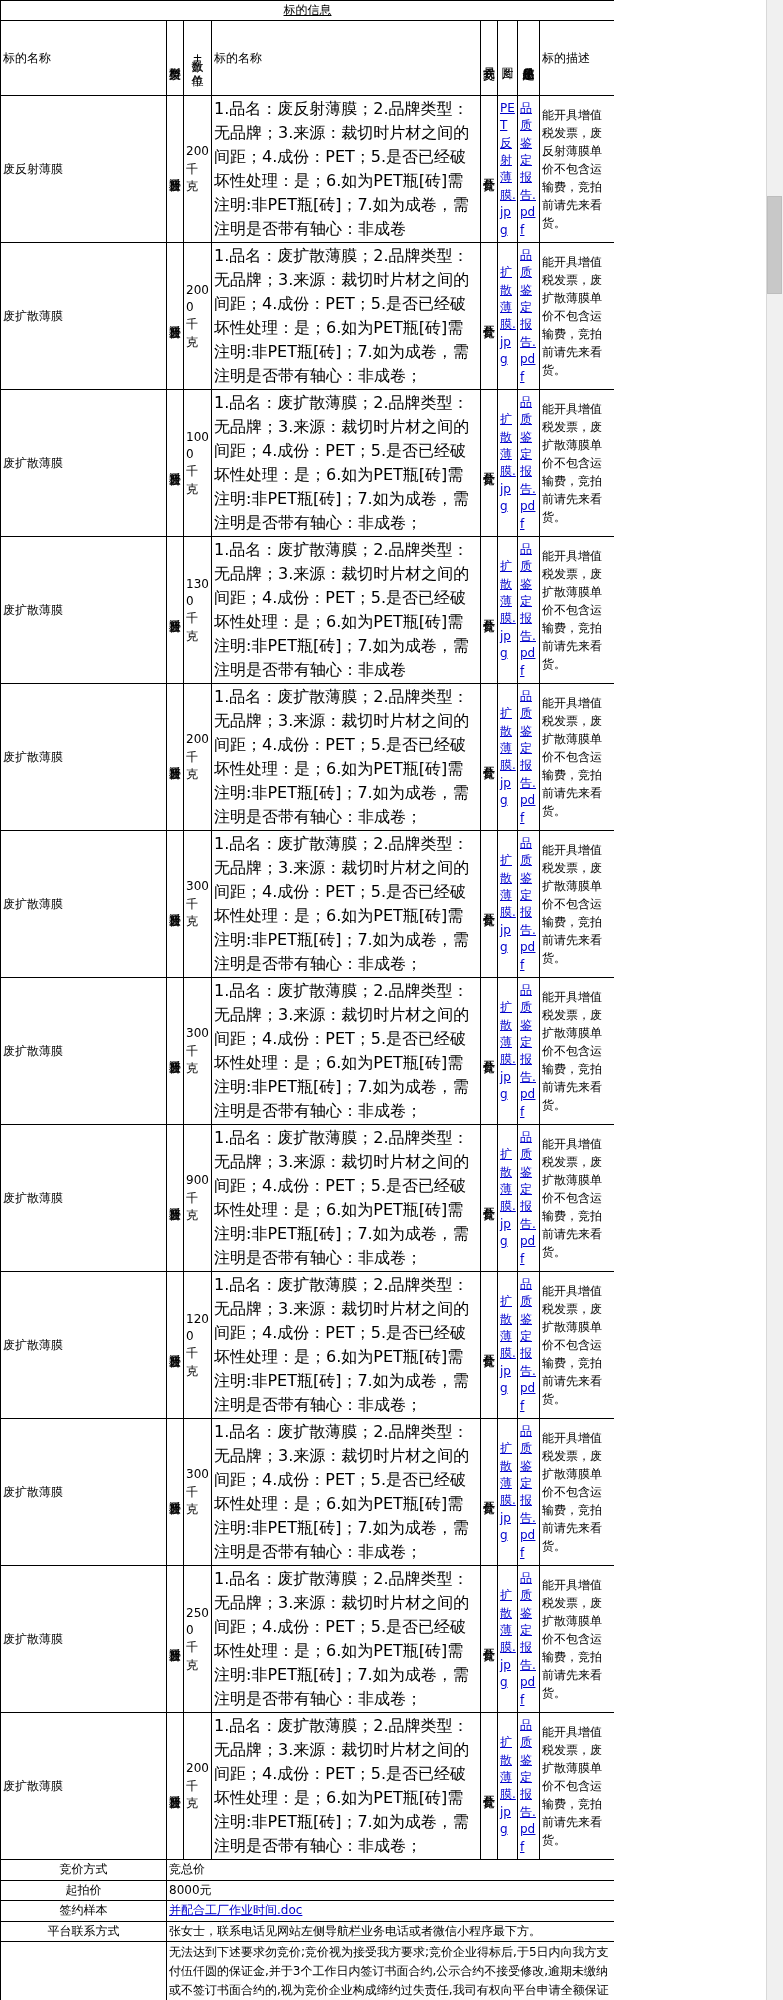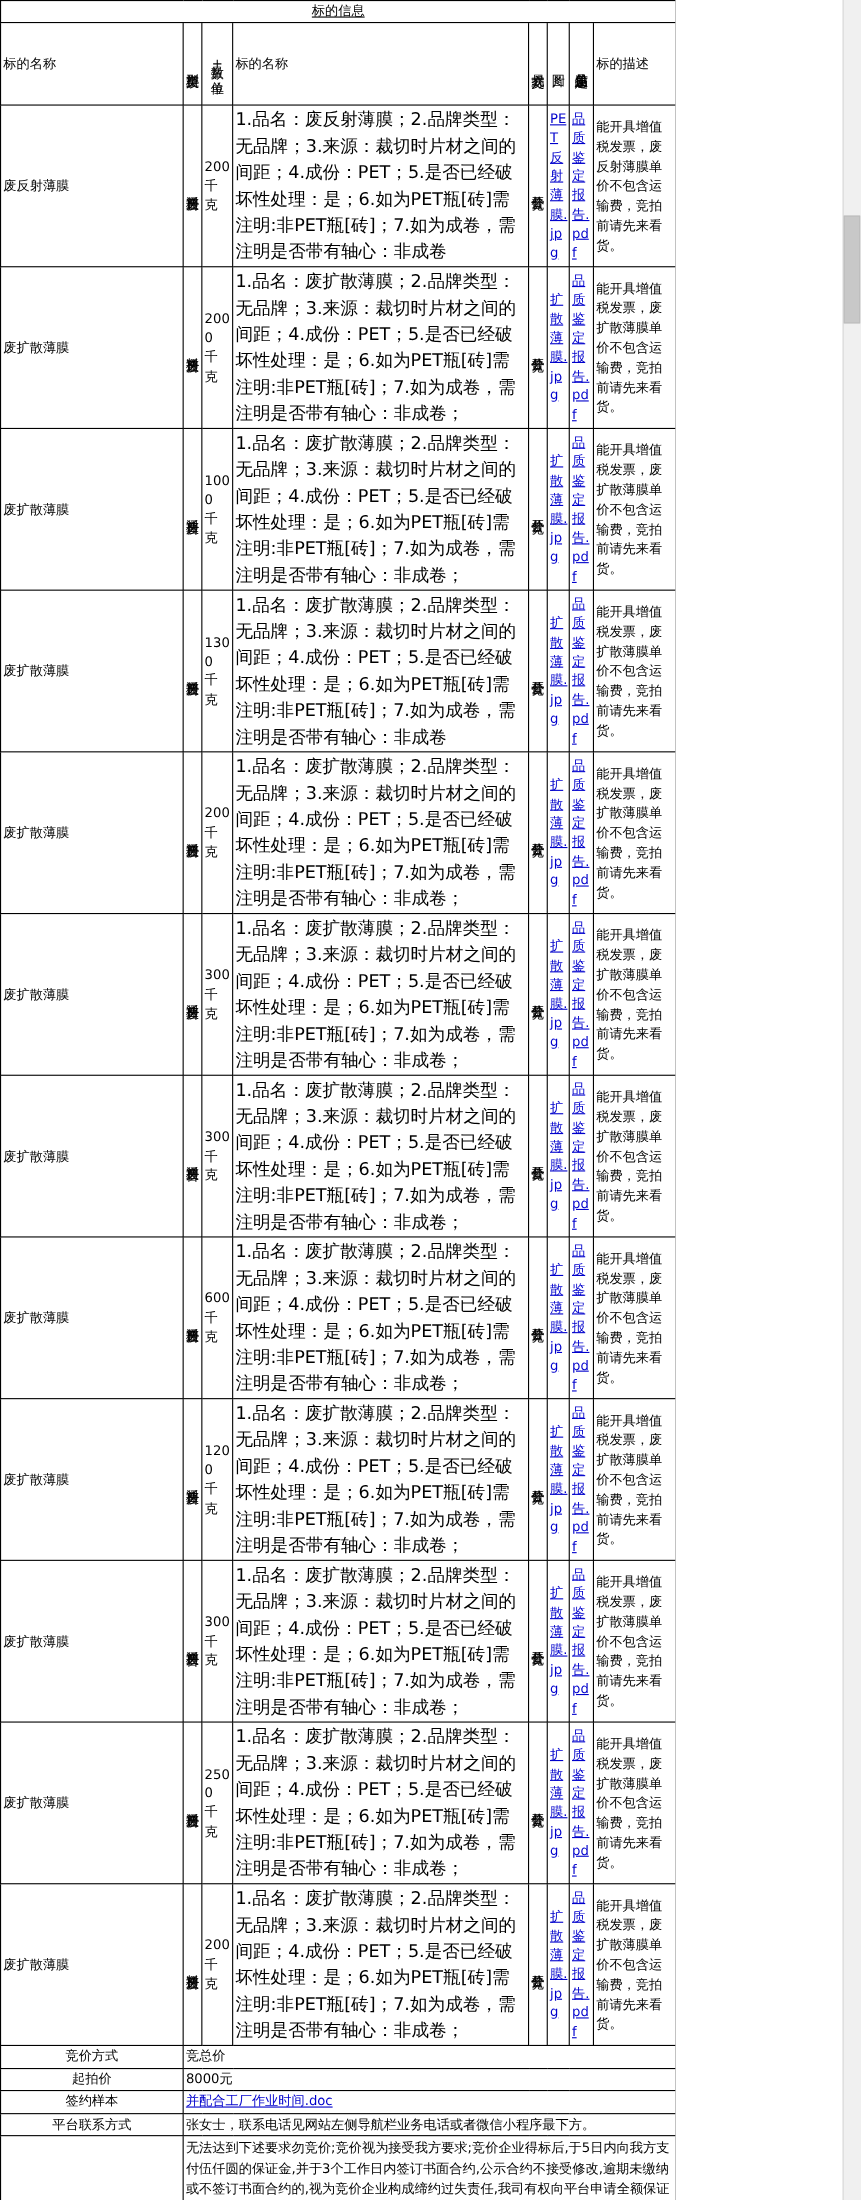--- a/index.html
+++ b/index.html
@@ -46,21 +46,21 @@
     display:block;
     margin:0 auto;
   }
   .hdr-row td{height:72px;vertical-align:middle;}
   .c-name{width:166px;}
   .c-type{width:17px;}
   .c-qty{width:28px;}
   .c-spec{width:269px;}
   .c-trade{width:17px;}
   .c-pic{width:20px;}
-  .c-qa{width:22px;}
+  .c-qa{width:22px;text-decoration:underline;}
   .c-desc{width:75px;margin-left:44px;}
   td.c-type,td.c-trade,td.c-pic,td.c-qa{padding:1px 0;text-align:center;}
   td.c-qty{text-align:left;padding-left:1px;}
   .link{color:#0000cc;text-decoration:underline;cursor:pointer;}
   .linkwrap{color:#0000cc;text-decoration:underline;cursor:pointer;display:block;word-break:break-all;line-height:1.45;text-align:left;}
   .desc-txt{font-size:12px;line-height:1.5;text-align:left;}
   .spec-txt{font-size:16px;line-height:1.5;text-align:left;}
   .bold{font-weight:bold;}
   .lbl{text-align:center;}
   .val{text-align:left;margin-left:29px;}
@@ -294,21 +294,21 @@
           <td class="c-desc">
             <div class="desc-txt">能开具增值税发票，废扩散薄膜单价不包含运输费，竞拍前请先来看货。</div>
           </td>
         </tr>
         <tr>
           <td class="c-name">废扩散薄膜</td>
           <td class="c-type">
             <span class="vert">普通废料</span>
           </td>
           <td class="c-qty">
-            <div>600</div>
+            <div>900</div>
             <div>千克</div>
           </td>
           <td class="c-spec">
             <div class="spec-txt">1.品名：废扩散薄膜；2.品牌类型：无品牌；3.来源：裁切时片材之间的间距；4.成份：PET；5.是否已经破坏性处理：是；6.如为PET瓶[砖]需注明:非PET瓶[砖]；7.如为成卷，需注明是否带有轴心：非成卷；</div>
           </td>
           <td class="c-trade">
             <span class="vert">公开竞价</span>
           </td>
           <td class="c-pic">
             <a class="linkwrap">扩散薄膜.jpg</a>

